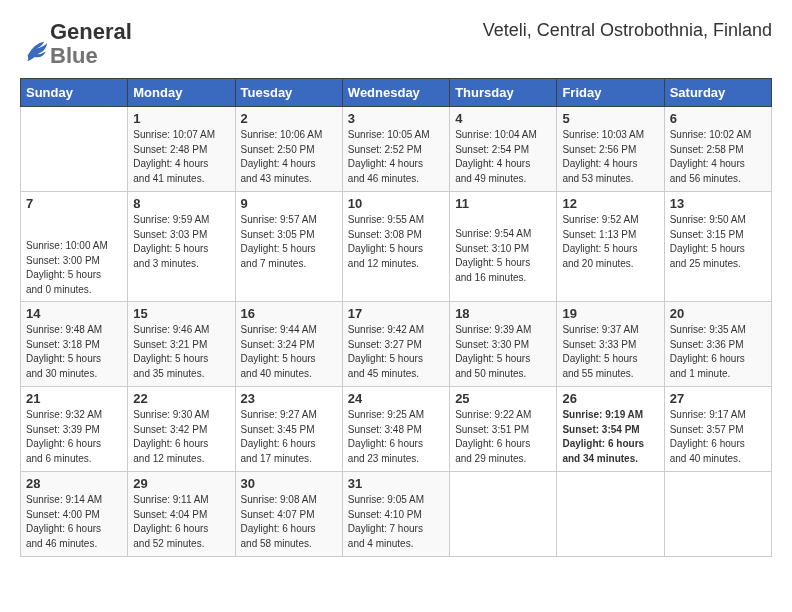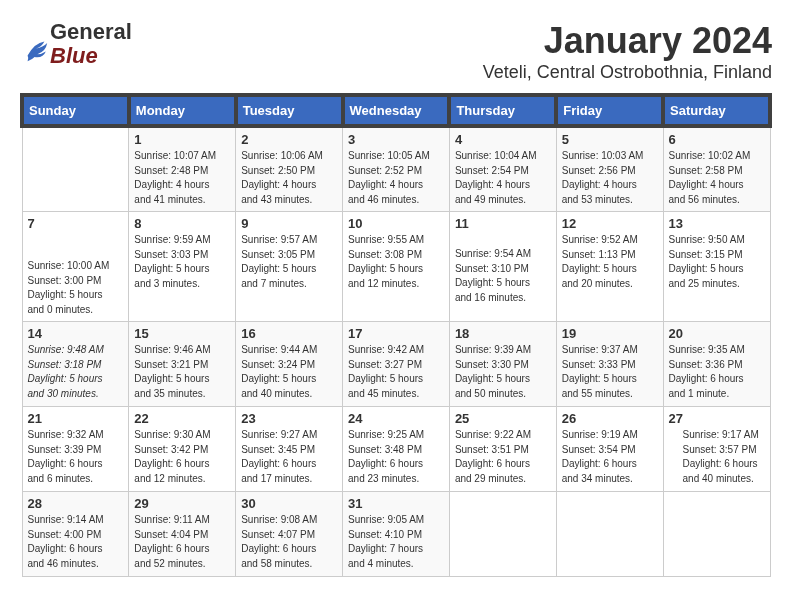--- a/index.html
+++ b/index.html
@@ -19,21 +19,21 @@
     .logo {
       display: flex;
       align-items: flex-end;
     }
     .logo-text {
       font-size: 22px;
       font-weight: bold;
       line-height: 1.1;
     }
     .logo-general { color: #333; }
-    .logo-blue { color: #7f1d1d; font-style: italic; }
+    .logo-blue { color: #737373; }
     .logo-bird {
       width: 28px;
       height: 28px;
       margin-left: 2px;
     }
     .title-block {
       text-align: right;
     }
     .month-title {
       font-size: 36px;
@@ -49,21 +49,21 @@
       border-collapse: collapse;
       table-layout: fixed;
     }
     thead tr th {
       background-color: #3a6abf;
       color: #fff;
       text-align: left;
       padding: 6px 5px;
       font-size: 13px;
       font-weight: bold;
-      border: 4px solid #404040;
+      border: 1px solid #404040;
     }
     tbody tr td {
       vertical-align: top;
       border: 1px solid #ccc;
       padding: 4px 5px;
       min-height: 75px;
       height: 85px;
       font-size: 10.5px;
       color: #333;
       background: #fff;
@@ -95,21 +95,20 @@
       <svg class="logo-bird" viewBox="0 0 40 40">
         <path d="M8 28 Q18 10 32 8 Q28 16 20 18 Q30 16 36 10 Q34 22 22 26 Q28 26 34 22 Q30 32 18 30 Q14 34 8 36 Q10 32 8 28Z" fill="#3a6abf"></path>
       </svg>
     </div>
     <div class="logo-text">
       <span class="logo-general">General</span><br>
       <span class="logo-blue">Blue</span>
     </div>
   </div>
   <div class="title-block">
-    <div class="month-title">January 2024</div>
     <div class="location-title">Veteli, Central Ostrobothnia, Finland</div>
   </div>
 </div>
 
 <table>
   <thead>
     <tr id="header-row">
     <th>Sunday</th>
         <th>Monday</th>
         <th>Tuesday</th>
@@ -212,21 +211,21 @@
           <span class="day-num">13</span>
           <div class="day-info" style="white-space: pre-line;">Sunrise: 9:50 AM
 Sunset: 3:15 PM
 Daylight: 5 hours
 and 25 minutes.</div>
         </td>
       </tr>
       <tr>
         <td>
           <span class="day-num">14</span>
-          <div class="day-info" style="white-space: pre-line; font-style: italic;">Sunrise: 9:48 AM
+          <div class="day-info" style="white-space: pre-line;">Sunrise: 9:48 AM
 Sunset: 3:18 PM
 Daylight: 5 hours
 and 30 minutes.</div>
         </td>
         <td>
           <span class="day-num">15</span>
           <div class="day-info" style="white-space: pre-line;">Sunrise: 9:46 AM
 Sunset: 3:21 PM
 Daylight: 5 hours
 and 35 minutes.</div>
@@ -298,28 +297,28 @@
         </td>
         <td>
           <span class="day-num">25</span>
           <div class="day-info" style="white-space: pre-line;">Sunrise: 9:22 AM
 Sunset: 3:51 PM
 Daylight: 6 hours
 and 29 minutes.</div>
         </td>
         <td>
           <span class="day-num">26</span>
-          <div class="day-info" style="white-space: pre-line;">Sunrise: 9:19 AM
+          <div class="day-info" style="white-space: pre-line; font-weight: bold;">Sunrise: 9:19 AM
 Sunset: 3:54 PM
 Daylight: 6 hours
 and 34 minutes.</div>
         </td>
         <td>
           <span class="day-num">27</span>
-          <div class="day-info" style="white-space: pre-line; margin-left: 14px;">Sunrise: 9:17 AM
+          <div class="day-info" style="white-space: pre-line;">Sunrise: 9:17 AM
 Sunset: 3:57 PM
 Daylight: 6 hours
 and 40 minutes.</div>
         </td>
       </tr>
       <tr>
         <td>
           <span class="day-num">28</span>
           <div class="day-info" style="white-space: pre-line;">Sunrise: 9:14 AM
 Sunset: 4:00 PM

